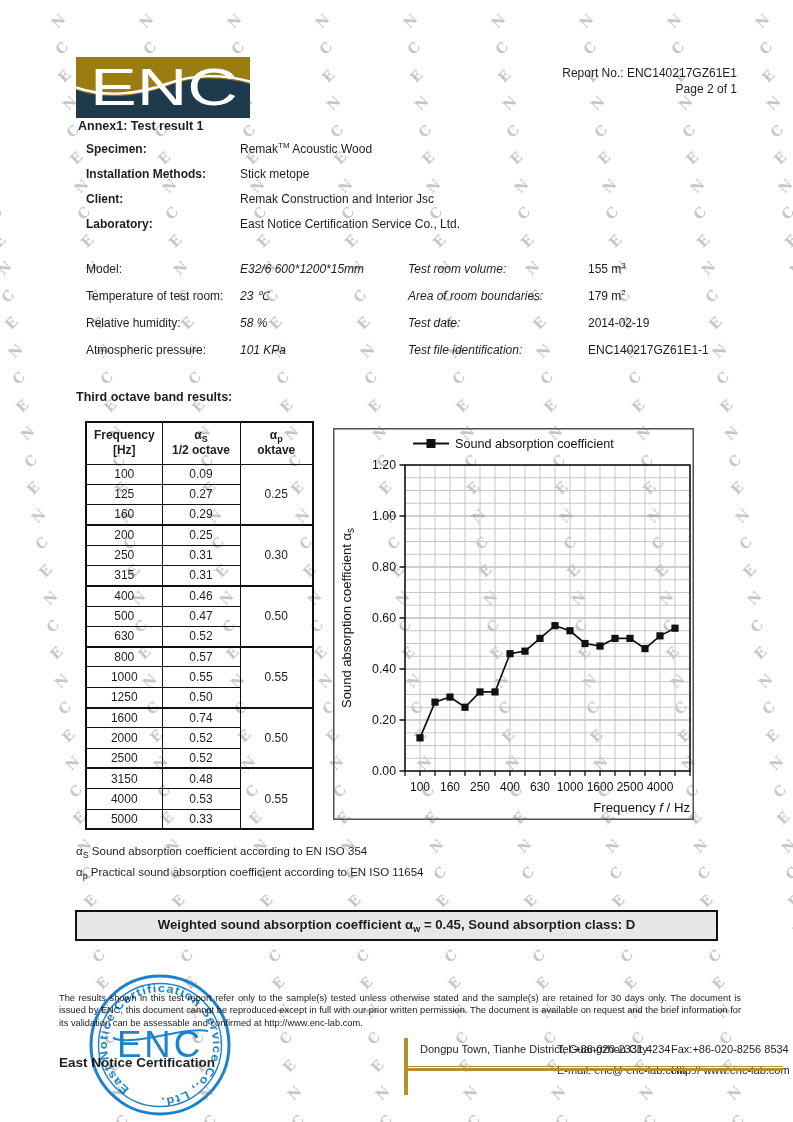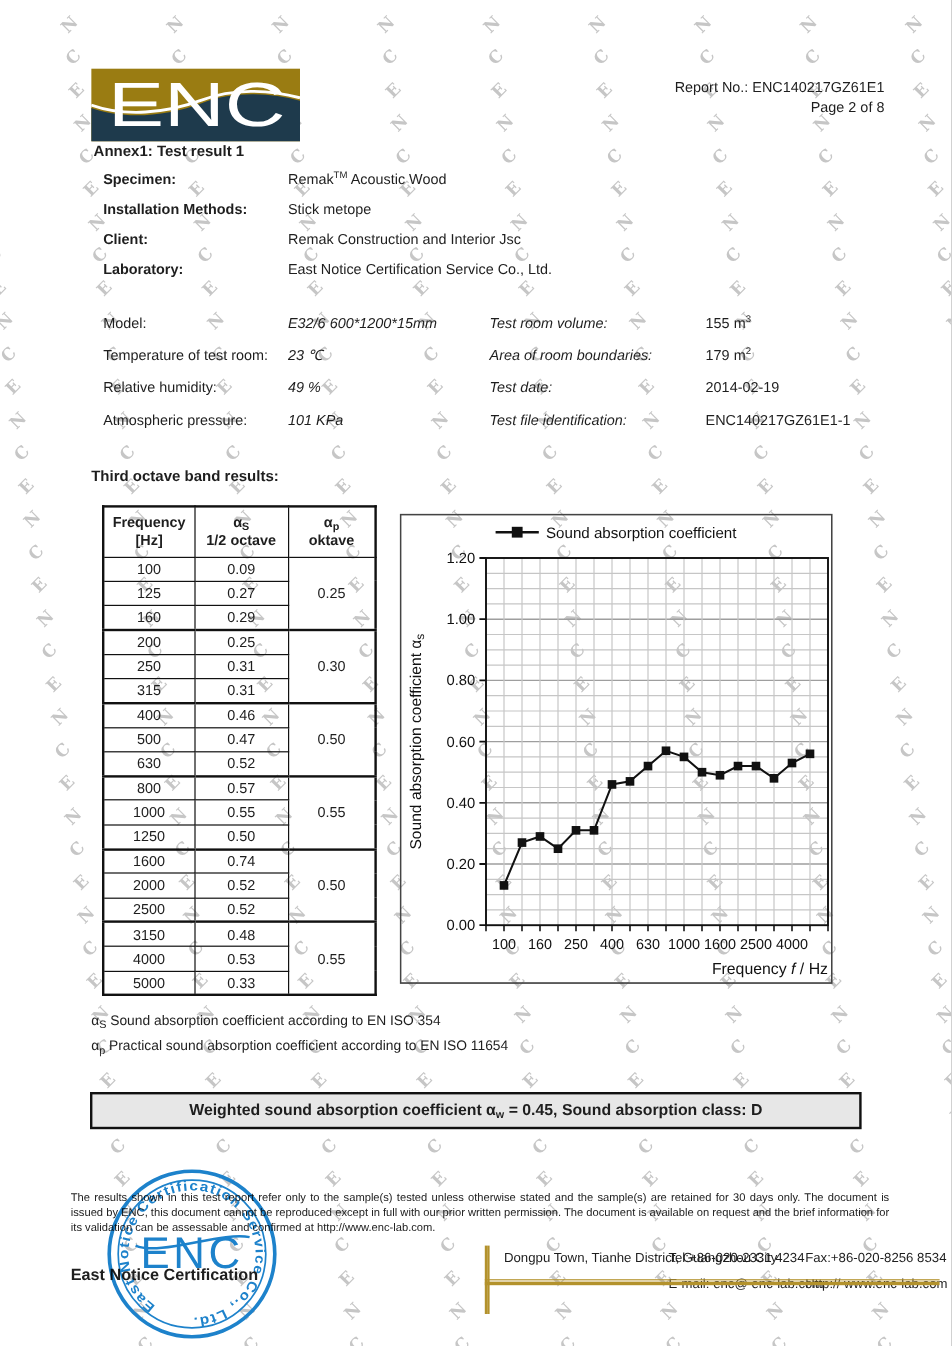--- a/index.html
+++ b/index.html
@@ -453,21 +453,21 @@
       <svg width="174" height="61" viewBox="0 0 174 61">
         <rect x="0" y="0" width="174" height="61" fill="#9a7c12"></rect>
         <path d="M0,33 C28,43 62,40 92,29 C118,19 148,20 174,27 L174,61 L0,61 Z" fill="#1e3a4c"></path>
         <path d="M0,30.5 C28,40.5 62,37.5 92,26.5 C118,16.5 148,17.5 174,24.5" fill="none" stroke="#ffffff" stroke-width="2.4"></path>
         <text x="14" y="48" font-size="52" fill="#ffffff" font-family="Liberation Sans, sans-serif" textLength="148" lengthAdjust="spacingAndGlyphs">ENC</text>
       </svg>
     </div>
 
     <div class="abs report-meta">
       <div>Report No.: ENC140217GZ61E1</div>
-      <div>Page 2 of 8</div>
+      <div>Page 2 of 1</div>
     </div>
 
     <div class="abs annex-title">Annex1: Test result 1</div>
 
     <div class="abs spec-rows">
       <div class="spec-row">
         <span class="spec-label">Specimen:</span>
         <span><span>Remak</span><span class="sp">TM</span><span> Acoustic Wood</span></span>
       </div>
       <div class="spec-row">
@@ -492,21 +492,21 @@
         <span class="rv"><span>155 m</span><span class="sp">3</span></span>
       </div>
       <div class="info-row">
         <span class="il">Temperature of test room:</span>
         <span class="iv">23 ℃</span>
         <span class="rl">Area of room boundaries:</span>
         <span class="rv"><span>179 m</span><span class="sp">2</span></span>
       </div>
       <div class="info-row">
         <span class="il">Relative humidity:</span>
-        <span class="iv">49 %</span>
+        <span class="iv">58 %</span>
         <span class="rl">Test date:</span>
         <span class="rv"><span>2014-02-19</span></span>
       </div>
       <div class="info-row">
         <span class="il">Atmospheric pressure:</span>
         <span class="iv">101 KPa</span>
         <span class="rl">Test file identification:</span>
         <span class="rv"><span>ENC140217GZ61E1-1</span></span>
       </div>
     </div>

